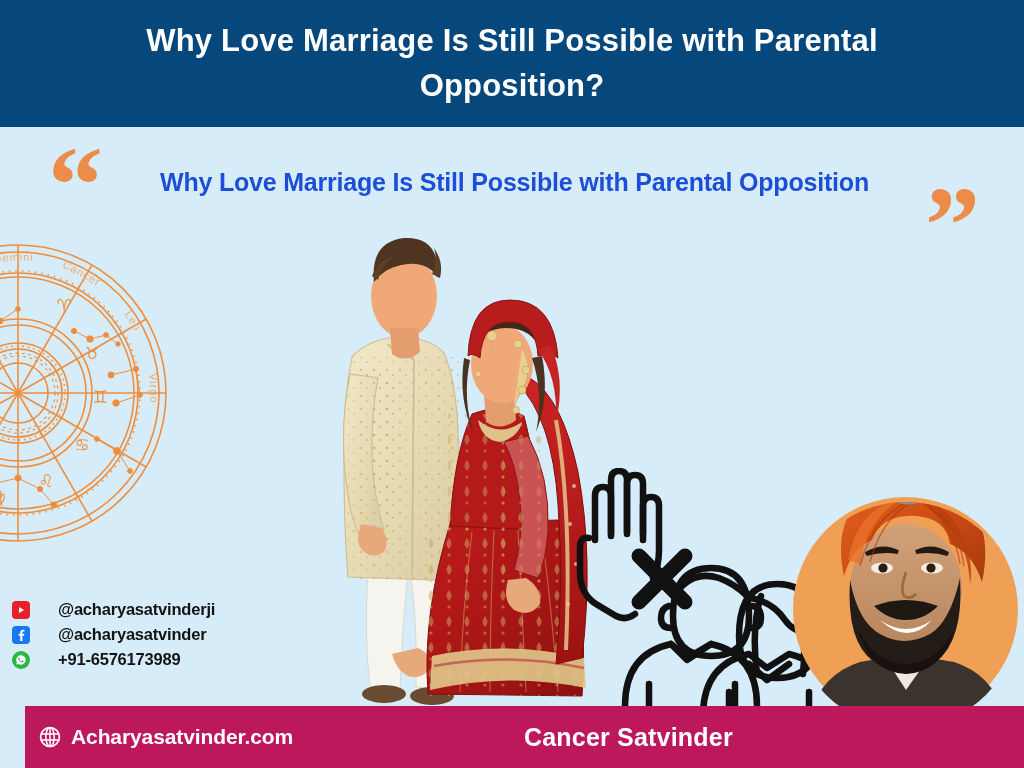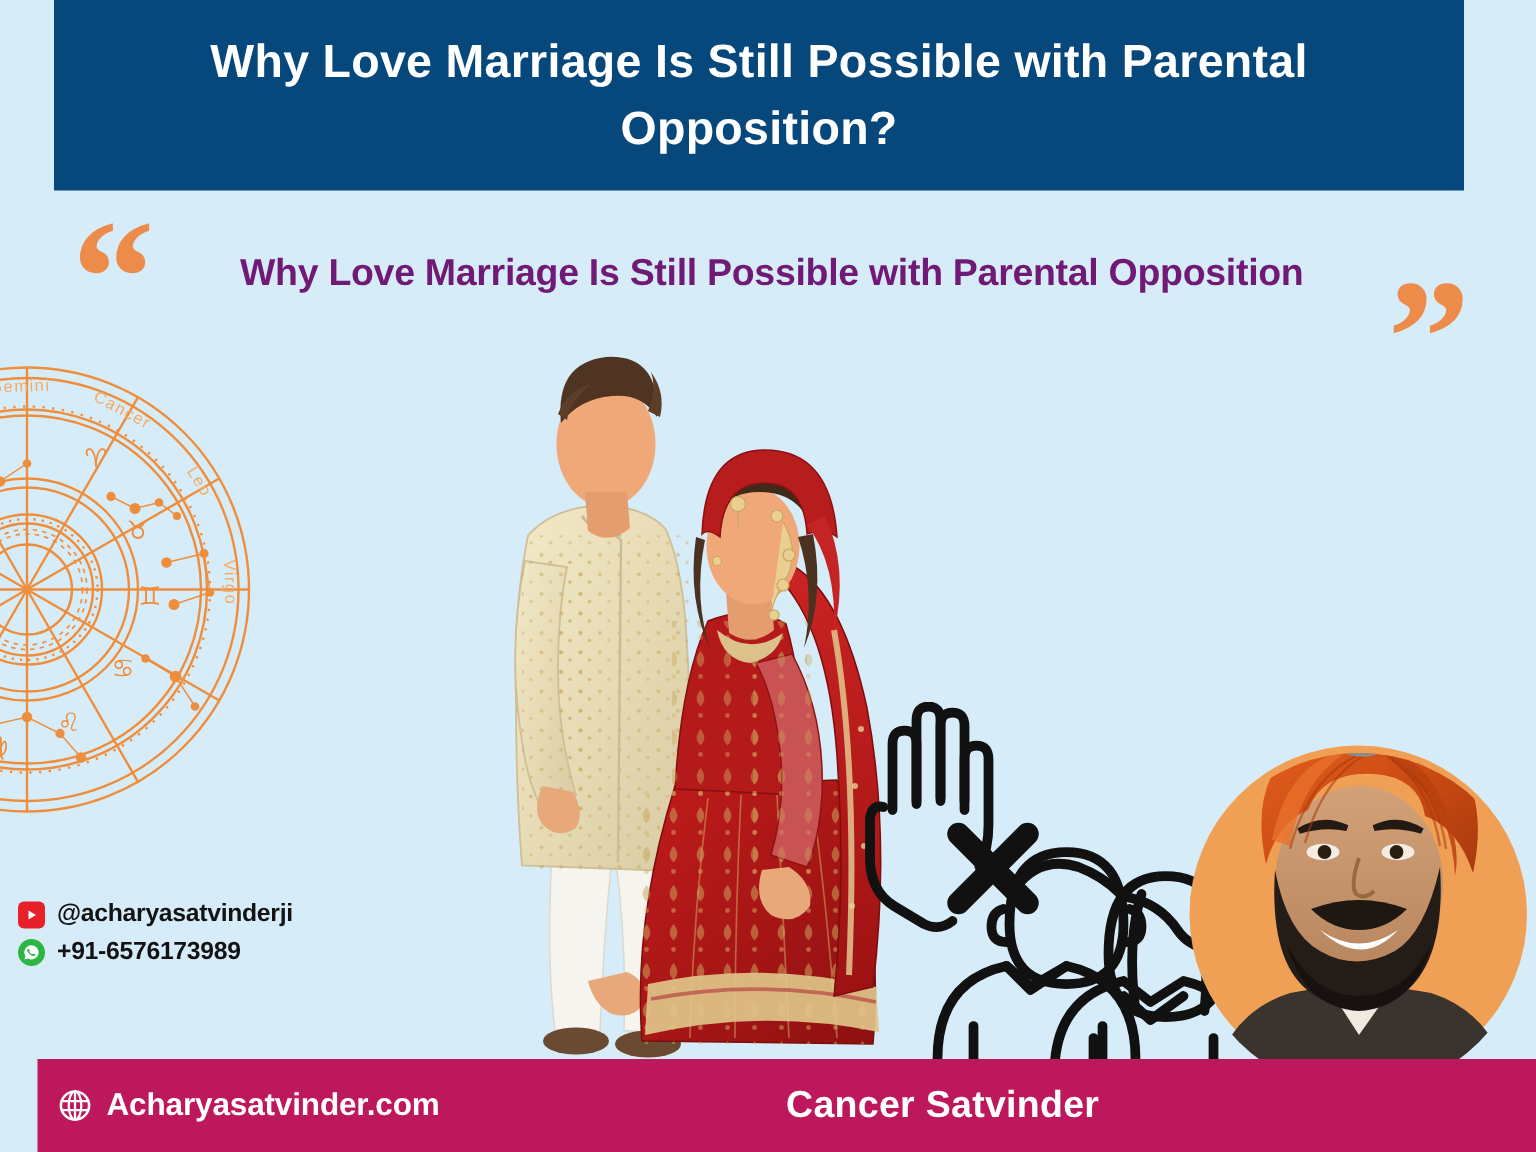--- a/index.html
+++ b/index.html
@@ -15,23 +15,23 @@
   #poster {
     position:relative;
     width:1024px; height:768px;
     background:#d7ecf9;
     overflow:hidden;
   }
 
   
   #header-band {
     position:absolute; left:0; top:0;
-    width:940px; height:127px;
+    width:1024px; height:127px;
     background:#06477c;
-    display:flex; align-items:center; justify-content:center;margin-left:36px;
+    display:flex; align-items:center; justify-content:center;
   }
   #header-title {
     color:#ffffff;
     font-size:31px;
     font-weight:bold;
     line-height:1.45;
     text-align:center;
     letter-spacing:.2px;
     max-width:800px;
     font-family:"Liberation Sans", sans-serif;
@@ -48,21 +48,21 @@
     user-select:none;
   }
   #quote-open  { left:48px;  top:130px; }
   #quote-close { left:925px; top:170px; }
 
   
   #subtitle {
     position:absolute;
     left:160px; top:168px;
     width:760px;
-    color:#701a75;
+    color:#1d4ed8;
     font-size:25px;
     font-weight:bold;
     letter-spacing:-.2px;
     white-space:nowrap;
   }
 
   
   #zodiac-wheel {
     position:absolute;
     left:-132px; top:228px;
@@ -103,20 +103,21 @@
   
   #social-list {
     position:absolute;
     left:12px; top:598px;
     display:flex; flex-direction:column;
     gap:2px;
   }
   .social-row {
     display:flex; align-items:center;
     height:23px;
+    gap:20px;
   }
   .social-icon {
     width:18px; height:18px;
     margin-right:8px;
     border-radius:4px;
     display:flex; align-items:center; justify-content:center;
     flex:0 0 18px;
   }
   .social-handle {
     color:#131313;
@@ -457,20 +458,28 @@
     <div class="social-row">
       <span class="social-icon ic-youtube">
         <svg width="10" height="10" viewBox="0 0 10 10">
             <polygon points="3,2 8,5 3,8" fill="#ffffff"></polygon>
           </svg>
       </span>
       <span class="social-handle">@acharyasatvinderji</span>
     </div>
 
 
+    <div class="social-row">
+      <span class="social-icon ic-facebook">
+        <svg width="12" height="12" viewBox="0 0 12 12">
+          <path d="M7.4 12V6.8h1.7l.26-2H7.4V3.5c0-.58.16-.97 1-.97h1.06V.74C9.27.7 8.63.66 7.9.66 6.35.66 5.3 1.6 5.3 3.32V4.8H3.6v2h1.7V12z" fill="#ffffff"></path>
+        </svg>
+      </span>
+      <span class="social-handle">@acharyasatvinder</span>
+    </div>
 
     <div class="social-row">
       <span class="social-icon ic-whatsapp">
         <svg width="12" height="12" viewBox="0 0 12 12">
           <path d="M6 1.2A4.7 4.7 0 0 0 1.9 8.3L1.3 10.6l2.4-.6A4.7 4.7 0 1 0 6 1.2zm2.5 6.5c-.1.3-.6.6-.9.6-.3 0-.6.1-1.9-.5a6 6 0 0 1-2.3-2.3c-.4-.7-.3-1.2 0-1.6.2-.2.3-.2.4-.2h.3c.1 0 .2 0 .3.3l.4.9c0 .1 0 .2-.1.3l-.2.2c-.1.1-.1.2 0 .3a4 4 0 0 0 1.8 1.5c.2.1.3 0 .4-.1l.4-.5c.1-.1.2-.1.3 0l.9.5c.3.1.3.2.3.3z" fill="#ffffff"></path>
         </svg>
       </span>
       <span class="social-handle">+91-6576173989</span>
     </div>
 

